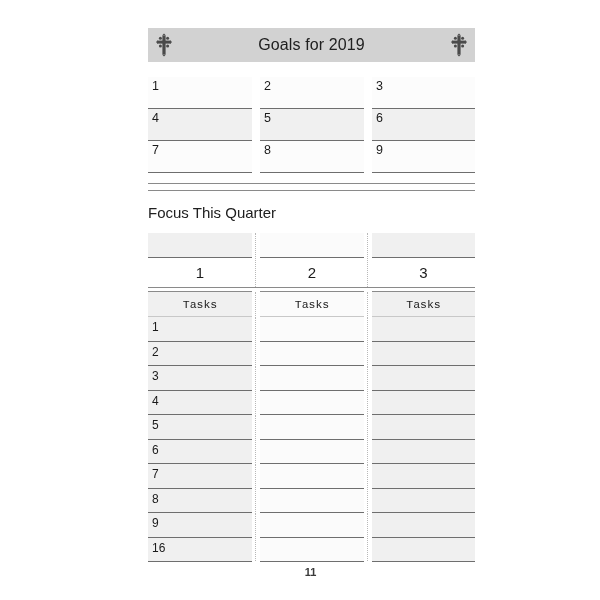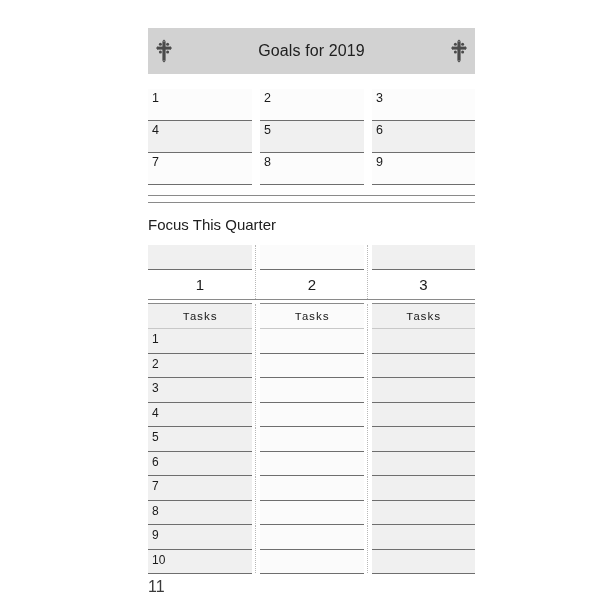--- a/index.html
+++ b/index.html
@@ -18,21 +18,21 @@
 
   #page {
     position: absolute;
     left: 148px;
     top: 28px;
     width: 327px;
   }
 
   
   .banner {
-    height: 46px;
+    height: 34px;
     background: #d2d2d2;
     display: flex;
     align-items: center;
     justify-content: space-between;
     padding: 0 7px;
     box-sizing: border-box;
   }
   .banner-title {
     flex: 1;
     text-align: center;
@@ -155,24 +155,25 @@
     color: #1a1a1a;
     padding: 3px 0 0 4px;
   }
   .frow.task .fcell.c1 { background: #f0f0f0; }
   .frow.task .fcell.c2 { background: #fbfbfb; }
   .frow.task .fcell.c3 { background: #f0f0f0; }
 
   
   .page-number {
     margin-top: 4px;
-    text-align: left;
-    font-size: 16px;
+    text-align: center;
+    font-size: 11px;
     color: #3a3a3a;
     padding-right: 2px;
+    font-weight: bold;
   }
 </style>
 </head>
 <body>
 
 <div id="page">
 
   <div class="banner">
     <svg class="cross-icon" viewBox="0 0 18 24" aria-hidden="true">
       <g fill="#4a4a4a">
@@ -288,21 +289,21 @@
       <div class="fcell c1">8</div>
       <div class="fcell c2"></div>
       <div class="fcell c3"></div>
     </div>
     <div class="frow task">
       <div class="fcell c1">9</div>
       <div class="fcell c2"></div>
       <div class="fcell c3"></div>
     </div>
     <div class="frow task">
-      <div class="fcell c1">10</div>
+      <div class="fcell c1">16</div>
       <div class="fcell c2"></div>
       <div class="fcell c3"></div>
     </div>
 
   </div>
 
   <div class="page-number">11</div>
 
 </div>
 

